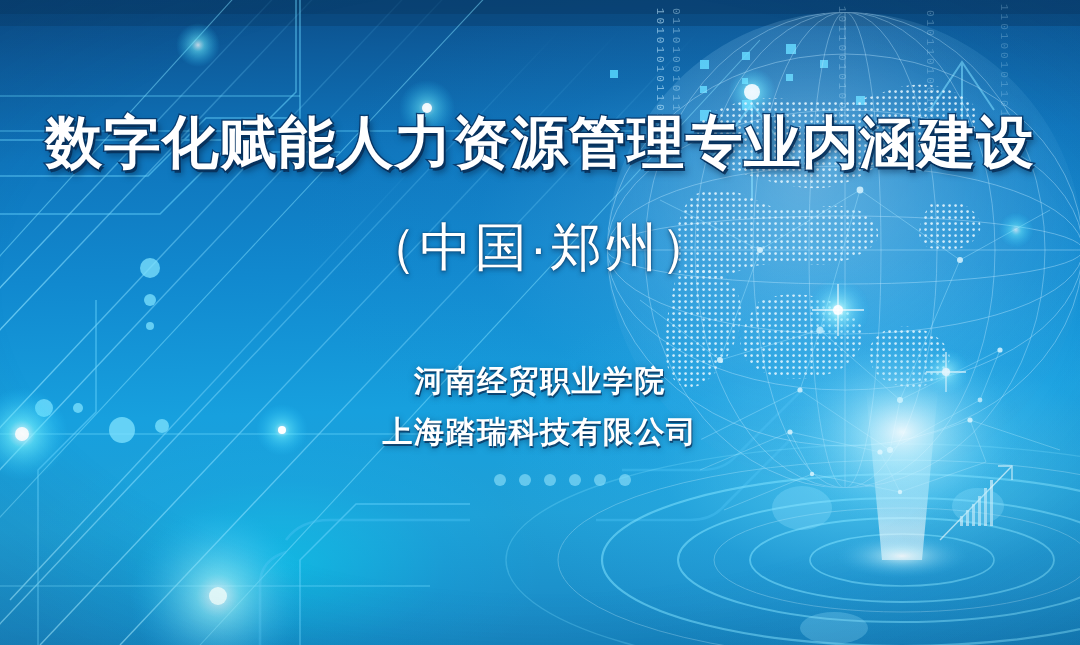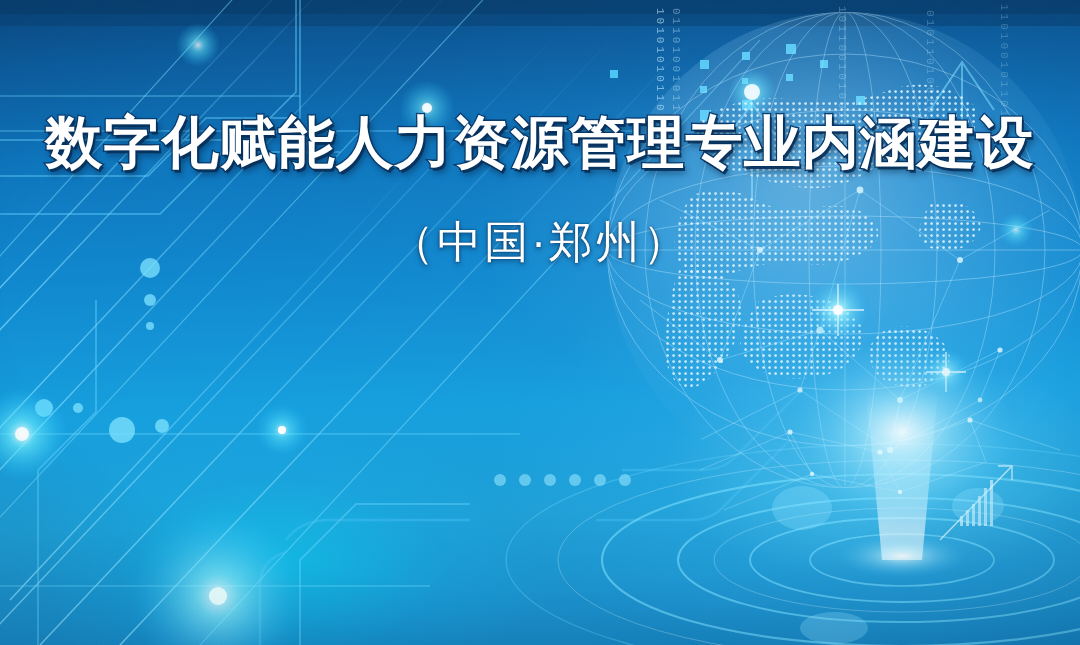--- a/index.html
+++ b/index.html
@@ -45,21 +45,21 @@
       0 0 2px #0b3f72,
       2px 3px 0 rgba(8,46,86,0.85),
       3px 5px 7px rgba(4,30,60,0.55);
   }
   .title-line + .title-line{margin-top:32px;}
 
   .subtitle{
     margin-top:42px;
     font-family:"Liberation Sans","DejaVu Sans",sans-serif;
     font-weight:400;
-    font-size:44px;
+    font-size:52px;
     letter-spacing:3px;
     color:#ffffff;
     white-space:nowrap;
     text-shadow:0 2px 5px rgba(6,40,78,0.65), 0 0 2px rgba(8,45,85,0.9);
   }
 
   .orgs{
     margin-top:78px;
     text-align:center;
     display:flex;flex-direction:column;align-items:center;gap:10px;
@@ -371,15 +371,19 @@
   <div class="layer" style="background:radial-gradient(ellipse 90% 85% at 50% 45%, rgba(0,0,0,0) 55%, rgba(5,45,85,0.22) 100%);"></div>
 
   <div class="content">
 
     <div class="title-block">
       <div class="title-line">数字化赋能人力资源管理专业内涵建设</div>
     </div>
 
     <div class="subtitle">（中国·郑州）</div>
 
+    <div class="orgs">
+      <div class="org-line">河南经贸职业学院</div>
+      <div class="org-line">上海踏瑞科技有限公司</div>
+    </div>
 
   </div>
 </div>
 
 </body></html>

